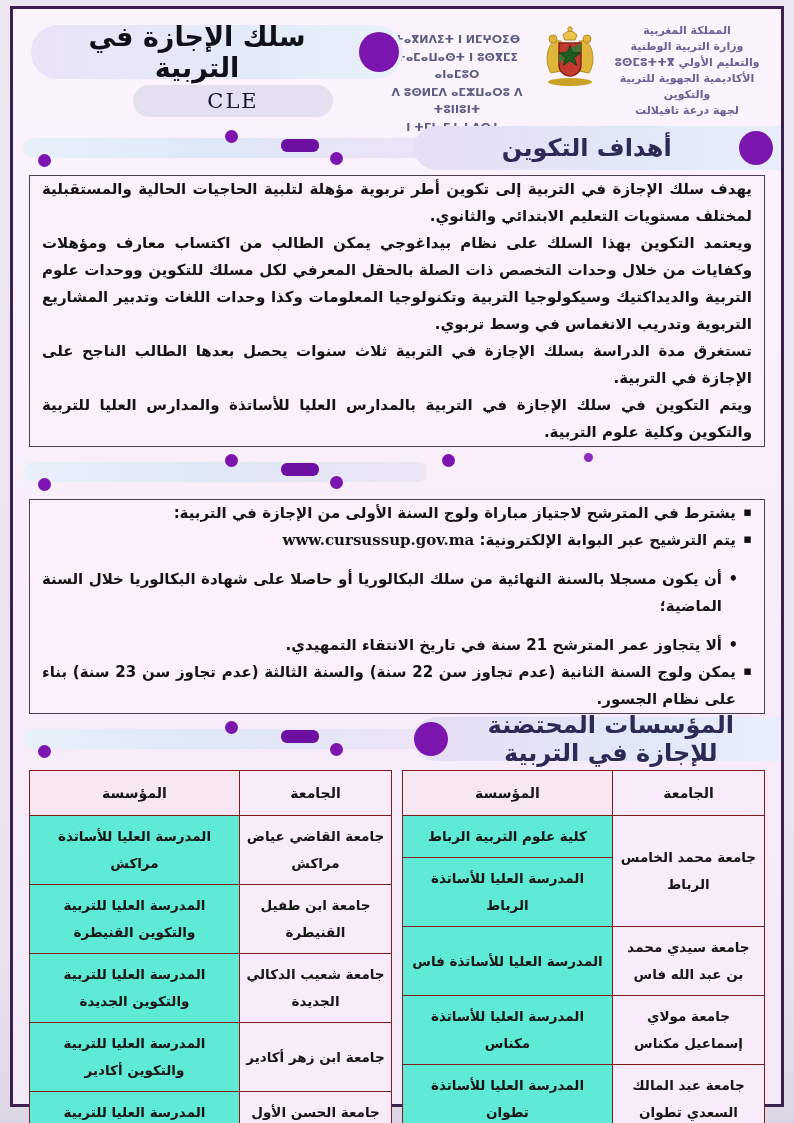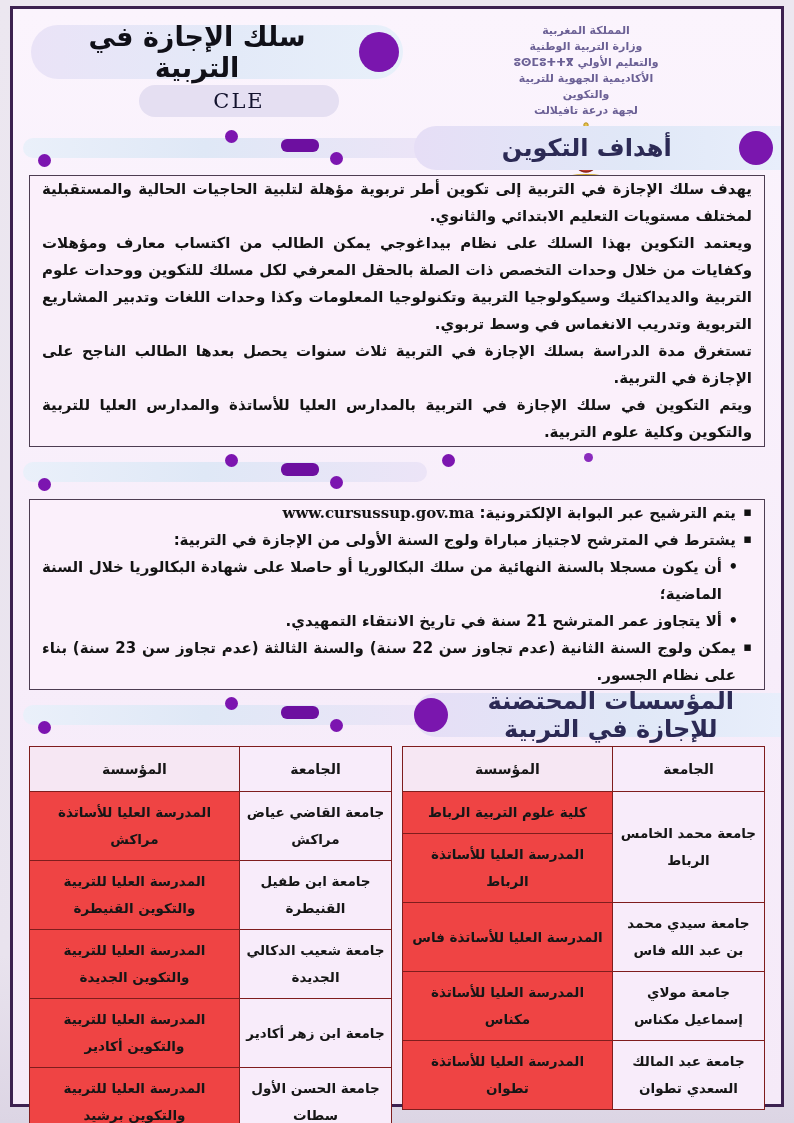--- a/index.html
+++ b/index.html
@@ -13,34 +13,34 @@
     position:absolute;top:6px;left:10px;right:10px;bottom:16px;
     border:3px solid #3c2150;
     background:linear-gradient(180deg,#fbf4fd 0%,#f7edfa 60%,#f5eaf8 100%);
     direction:rtl;
     display:flex;flex-direction:column;
     padding:8px 10px 0 10px;box-sizing:border-box;
   }
 
   
   .top-header{display:flex;flex-direction:row;height:106px;}
-  .ministry{flex:0 0 370px;display:flex;flex-direction:column;align-items:center;padding-top:6px;}
+  .ministry{flex:0 0 370px;display:flex;flex-direction:row;align-items:flex-start;padding-top:6px;}
   .ministry-ar{width:168px;text-align:center;color:#6b6095;font-size:11px;font-weight:bold;line-height:1.45;}
   .coat{width:66px;text-align:center;padding-top:2px;}
   .tifinagh{width:160px;text-align:center;color:#5c5c82;font-size:11px;font-weight:bold;line-height:1.6;padding-top:8px;}
   .title-zone{flex:1;position:relative;}
   .title-pill{
     position:absolute;left:8px;top:8px;width:372px;height:54px;
     background:linear-gradient(90deg,#eae3f7 0%,#e3eaf8 55%,#e8f0fa 100%);
     border-radius:28px;display:flex;align-items:center;direction:rtl;gap:24px;
   }
   .title-circle{width:40px;height:40px;border-radius:50%;background:#7a16ae;margin-right:4px;flex:0 0 auto;}
   .title-text{flex:1;text-align:center;font-size:27px;font-weight:bold;color:#101018;padding-left:28px;}
   .cle-pill{
-    position:absolute;left:116px;top:68px;width:200px;height:32px;border-radius:16px;
+    position:absolute;left:110px;top:68px;width:200px;height:32px;border-radius:16px;
     background:#e5dff2;display:flex;align-items:center;justify-content:center;
     font-family:"DejaVu Serif", serif;font-size:21px;color:#13132e;letter-spacing:2px;
   }
 
   
   .sec-band{position:relative;height:52px;flex:0 0 auto;}
   .band-back{
     position:absolute;right:46%;left:0;top:15px;height:20px;border-radius:10px;
     background:linear-gradient(90deg,#eaf0fa 0%,#dfe8f6 45%,#ece4f7 100%);
   }
@@ -67,34 +67,34 @@
 
   
   .content-box{
     border:1px solid #4d3d52;background:#fbf0fb;
     margin:0 6px;padding:0 12px;flex:0 0 auto;
     font-size:15px;font-weight:bold;color:#141414;line-height:1.8;text-align:justify;
   }
   .para{margin:0;}
   .bullets .b-line{position:relative;padding-right:16px;}
   .bullets .b-line::before{content:"▪";position:absolute;right:0;top:0;color:#101010;font-size:13px;}
-  .sub-list .list-item{position:relative;padding-right:30px;}
+  .sub-list .list-item{position:relative;padding-right:30px;margin-top:12px;}
   .sub-list .list-item::before{content:"•";position:absolute;right:14px;top:0;color:#101010;font-weight:bold;}
   .url{direction:ltr;unicode-bidi:embed;font-family:"DejaVu Serif", serif;font-weight:bold;}
 
   
   .tables-zone{display:flex;flex-direction:row;gap:10px;margin:4px 6px 0 6px;flex:1 1 auto;align-items:flex-start;}
   table.inst-table{border-collapse:collapse;width:50%;direction:rtl;background:#f9eefb;}
   table.inst-table th, table.inst-table td{
     border:1px solid #7f1d1d;padding:7px 6px;text-align:center;vertical-align:middle;
     font-size:13.5px;font-weight:bold;color:#161616;line-height:2.0;
   }
   table.inst-table th{font-size:14px;background:#f6e7f3;padding:8px 6px;}
   table.inst-table .uni-cell{width:42%;background:#f8ecfa;}
-  table.inst-table .inst-cell{background:#ef4444;}
+  table.inst-table .inst-cell{background:#5eead4;}
 </style>
 </head>
 <body>
 
 <div class="page">
 
   <div class="top-header">
     <div class="ministry">
       <div class="ministry-ar">
           <div class="list-item">المملكة المغربية</div>
@@ -156,25 +156,25 @@
   <div class="sec-band">
     <div class="band-back"></div>
     <span class="dot d1"></span>
     <span class="dot d2"></span>
     <span class="dot d3"></span>
     <span class="dot d4"></span>
     <span class="dash dash-pos"></span>
     <span class="mini-dot mini-pos"></span>
   </div>
   <div class="content-box bullets">
+    <div class="b-line">يشترط في المترشح لاجتياز مباراة ولوج السنة الأولى من الإجازة في التربية:</div>
     <div class="b-line">
       <span>يتم الترشيح عبر البوابة الإلكترونية:</span>
       <span class="url">www.cursussup.gov.ma</span>
     </div>
-    <div class="b-line">يشترط في المترشح لاجتياز مباراة ولوج السنة الأولى من الإجازة في التربية:</div>
     <div class="sub-list">
         <div class="list-item">أن يكون مسجلا بالسنة النهائية من سلك البكالوريا أو حاصلا على شهادة البكالوريا خلال السنة الماضية؛</div>
         <div class="list-item">ألا يتجاوز عمر المترشح 21 سنة في تاريخ الانتقاء التمهيدي.</div>
       </div>
     <div class="b-line">يمكن ولوج السنة الثانية (عدم تجاوز سن 22 سنة) والسنة الثالثة (عدم تجاوز سن 23 سنة) بناء على نظام الجسور.</div>
   </div>
 
   <div class="sec-band">
     <div class="band-back"></div>
     <span class="dot d1"></span>

